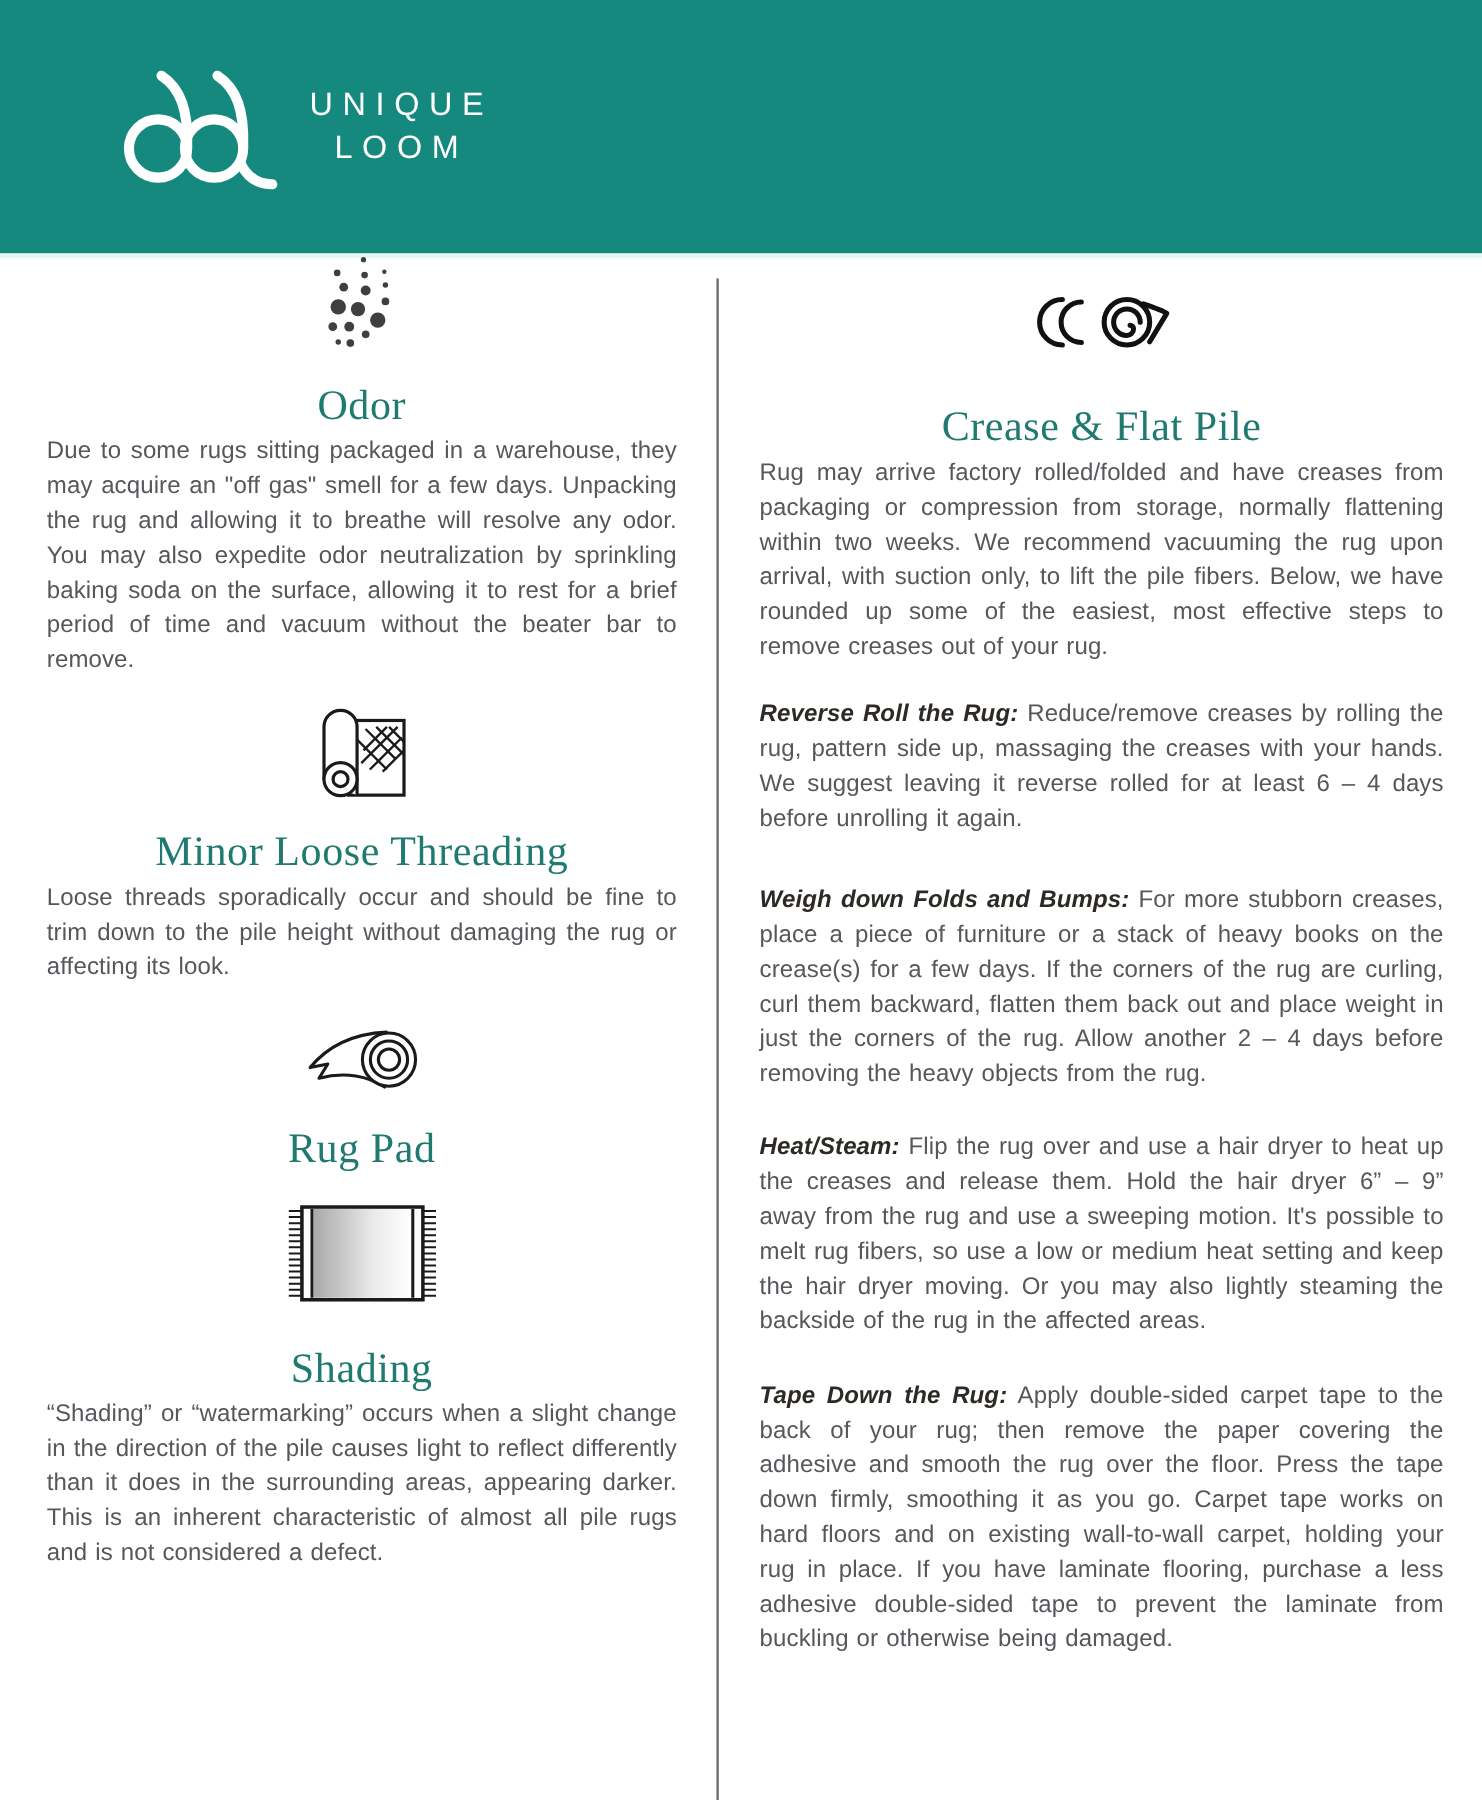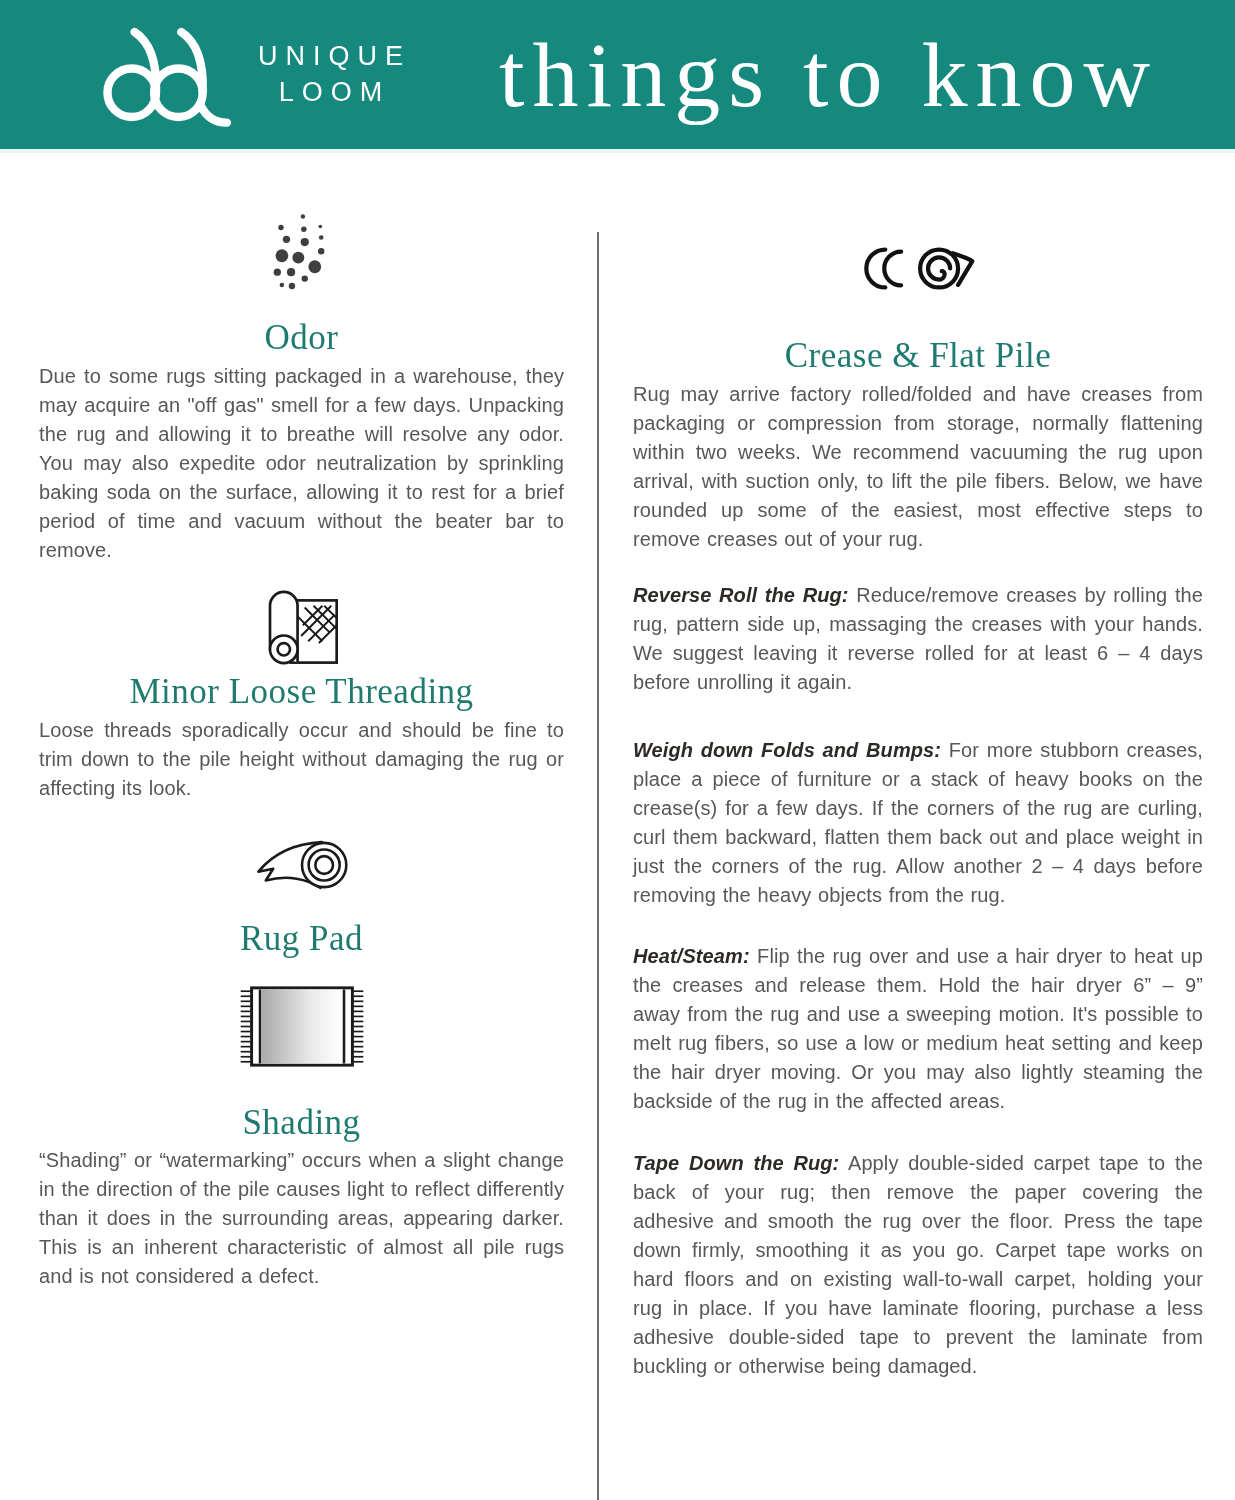--- a/index.html
+++ b/index.html
@@ -4,21 +4,21 @@
 <style>
   * { margin:0; padding:0; box-sizing:border-box; }
   html,body { background:#ffffff; }
   .page {
     position:relative; width:1235px; height:1500px; background:#ffffff;
     font-family:"Liberation Sans", sans-serif; overflow:hidden;
   }
 
   
   .header {
-    height:153px; background:#15897e; display:flex; align-items:center;
+    height:215px; background:#15897e; display:flex; align-items:center;
     border-bottom:4px solid #e7f5f3;
   }
   .brand { display:flex; align-items:center; margin-left:100px; }
   .logo-box { width:140px; height:110px; }
   .brand-text {
     color:#ffffff; font-size:27px; letter-spacing:8px; line-height:1.3;
     text-align:center; margin-left:18px; font-weight:400;
   }
   .page-title {
     color:#ffffff; font-family:"Liberation Serif", serif; font-weight:400;
@@ -43,21 +43,21 @@
     width:100%; font-size:20px; line-height:29px; color:#56575b;
     text-align:justify; letter-spacing:0.1px; word-spacing:1px;
   }
   .tip-label { font-weight:bold; color:#2d2a26;font-style:italic; }
 
   
   .mt-odor-icon   { margin-top:24px; }
   .mt-odor-head   { margin-top:12px; }
   .mt-odor-body   { margin-top:4px;  }
   .mt-thr-icon    { margin-top:14px; }
-  .mt-thr-head    { margin-top:4px; }
+  .mt-thr-head    { margin-top:22px; }
   .mt-thr-body    { margin-top:4px;  }
   .mt-pad-icon    { margin-top:33px; }
   .mt-pad-head    { margin-top:25px; }
   .mt-pad-body    { margin-top:4px;  }
   .mt-shd-icon    { margin-top:27px; }
   .mt-shd-head    { margin-top:36px; }
   .mt-shd-body    { margin-top:3px;  }
 
   
   .mt-crease-icon { margin-top:55px; }
@@ -84,21 +84,20 @@
           <circle cx="84" cy="74" r="26"></circle>
           <path d="M 110 72 C 111 40 104 20 87 9"></path>
           <path d="M 108 88 C 114 100 124 106 136 106"></path>
         </svg>
       </div>
       <div class="brand-text">
         <div>UNIQUE</div>
         <div>LOOM</div>
       </div>
     </div>
-    <h1 class="page-title">things to know</h1>
   </header>
 
   <div class="content">
     <div class="divider"></div>
 
     <div class="col col-left">
 
       <div class="section">
         <div class="icon-box mt-odor-icon">
           <svg viewBox="0 0 70 100" width="64" height="95" fill="#3f3f3f">

